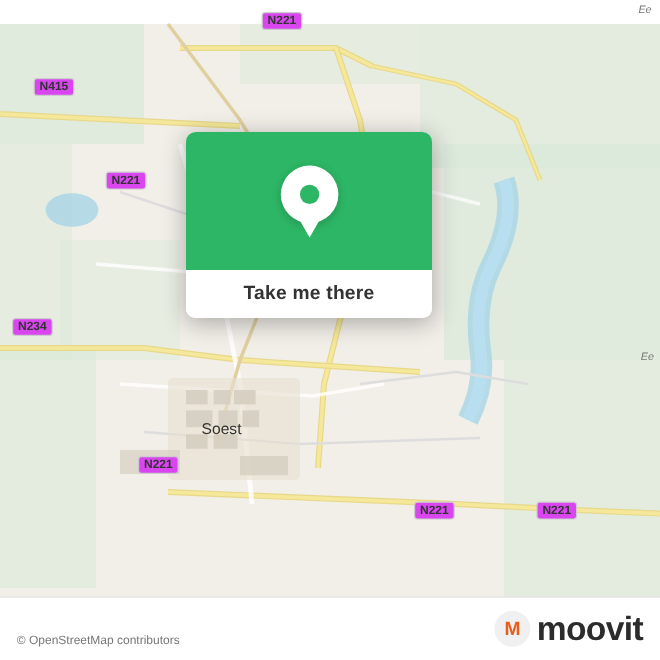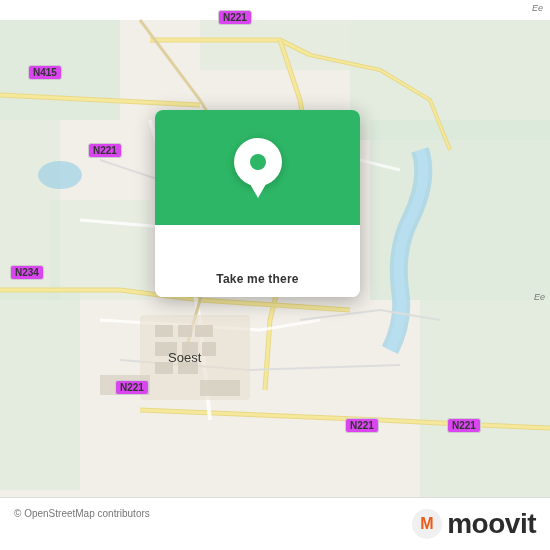--- a/index.html
+++ b/index.html
@@ -83,41 +83,40 @@
       border-right: 8px solid transparent;
       border-top: 14px solid #fff;
       margin-top: -2px;
     }
 
     #take-me-there-btn {
       display: block;
       width: 100%;
       padding: 11px 0;
       text-align: center;
-      font-size: 12px;
+      font-size: 16px;
       font-weight: 600;
       color: #333;
       background: #fff;
       border: none;
       cursor: pointer;
       letter-spacing: 0.2px;
-      margin-top: 36px;
     }
 
     
     #bottom-bar {
       position: absolute;
       bottom: 0;
       left: 0;
       width: 100%;
       background: #fff;
       border-top: 1px solid #ddd;
       padding: 10px 14px;
       display: flex;
-      align-items: flex-start;
+      align-items: flex-end;
       justify-content: space-between;
       z-index: 10;
     }
 
     #bottom-left {
       display: flex;
       flex-direction: column;
       gap: 2px;
     }
 

